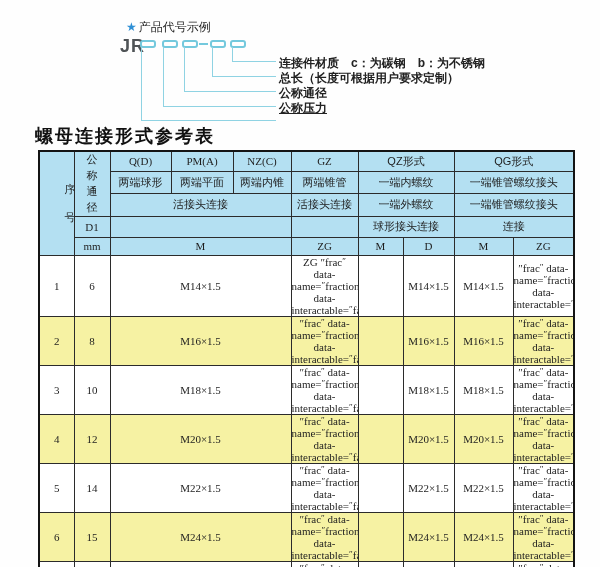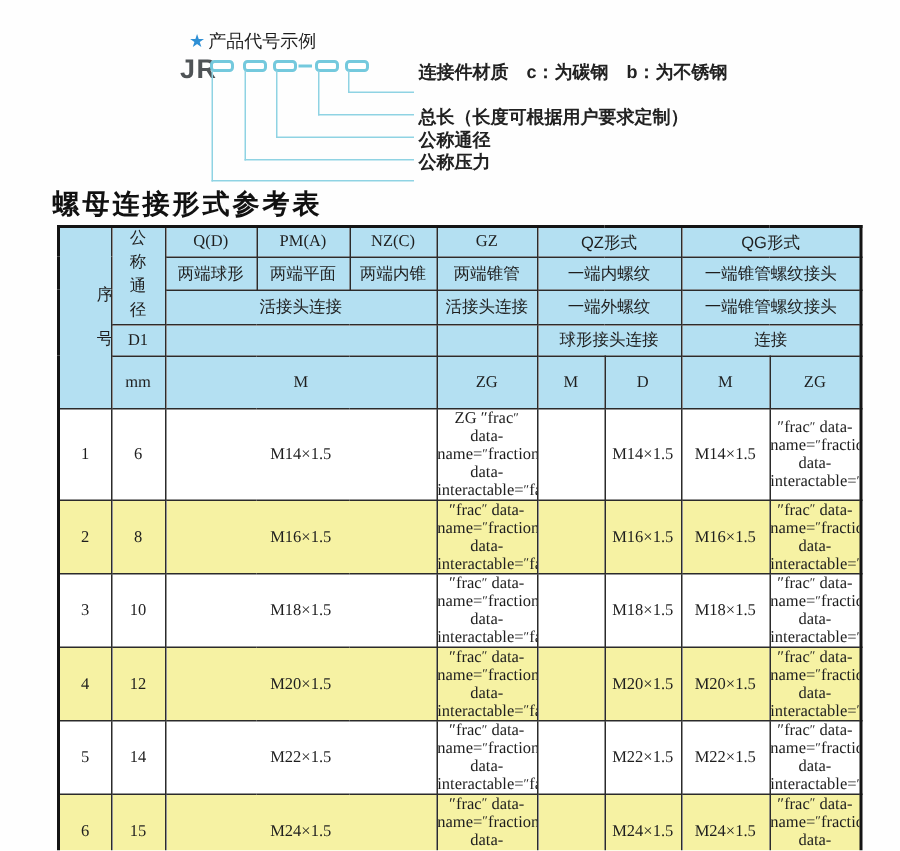--- a/index.html
+++ b/index.html
@@ -16,21 +16,21 @@
   .code-box { position:absolute; top:40px; width:16px; height:8px; border:2px solid #74c9dd; border-radius:3px; background:#fff; }
   .b1{left:140px;} .b2{left:162px;} .b3{left:182px;} .b4{left:210px;} .b5{left:230px;}
   .code-dash { position:absolute; left:199px; top:43px; width:9px; height:2px; background:#74c9dd; }
   .lline { position:absolute; border-left:1.5px solid #8fd3e3; border-bottom:1.5px solid #8fd3e3; }
   .l1{left:232px; top:47px; width:44px; height:15px;}
   .l2{left:212px; top:47px; width:64px; height:30px;}
   .l3{left:184px; top:47px; width:92px; height:45px;}
   .l4{left:163px; top:47px; width:113px; height:60px;}
   .l5{left:141px; top:47px; width:135px; height:74px;}
   .dlabel { position:absolute; left:279px; font-size:12px; font-weight:bold; white-space:nowrap; color:#222; }
-  .dl1{top:40px;} .dl2{top:70px;} .dl3{top:85px;} .dl4{top:100px;} .dl5{top:114px;}
+  .dl1{top:55px;} .dl2{top:70px;} .dl3{top:85px;} .dl4{top:100px;text-decoration:underline;} .dl5{top:114px;}
 
   
   .tbl-title {
     position:absolute; left:35px; top:124px; font-size:18px; font-weight:bold;
     font-family:"Liberation Serif", serif; letter-spacing:2px; color:#111;
   }
 
   
   table.ref {
     position:absolute; left:38px; top:150px; width:535px;
@@ -118,21 +118,21 @@
         <th colspan="2">一端外螺纹</th>
         <th colspan="2">一端锥管螺纹接头</th>
       </tr>
       <tr style="height:21px">
         <th class="serif">D1</th>
         <th colspan="3"></th>
         <th></th>
         <th colspan="2">球形接头连接</th>
         <th colspan="2">连接</th>
       </tr>
-      <tr style="height:35px">
+      <tr style="height:18px">
         <th class="serif">mm</th>
         <th colspan="3" class="serif">M</th>
         <th class="serif">ZG</th>
         <th class="serif">M</th>
         <th class="serif">D</th>
         <th class="serif">M</th>
         <th class="serif">ZG</th>
       </tr>
     </thead>
     <tbody>

